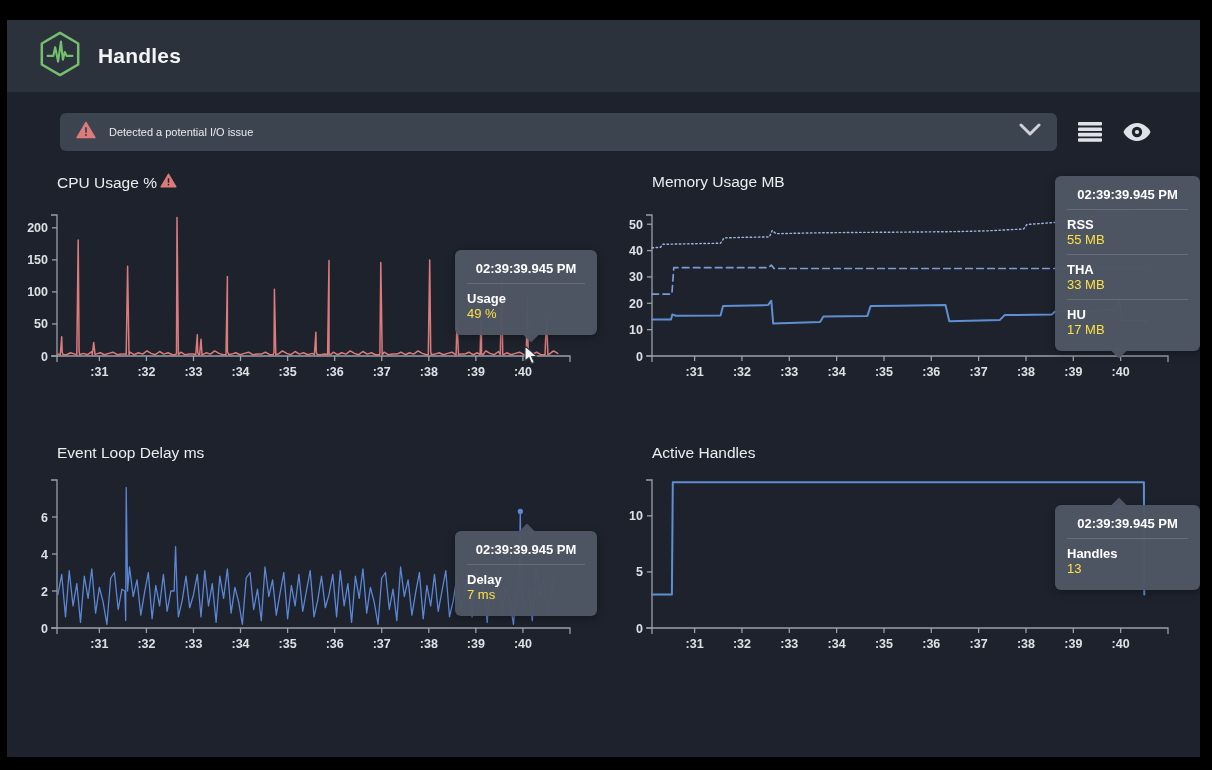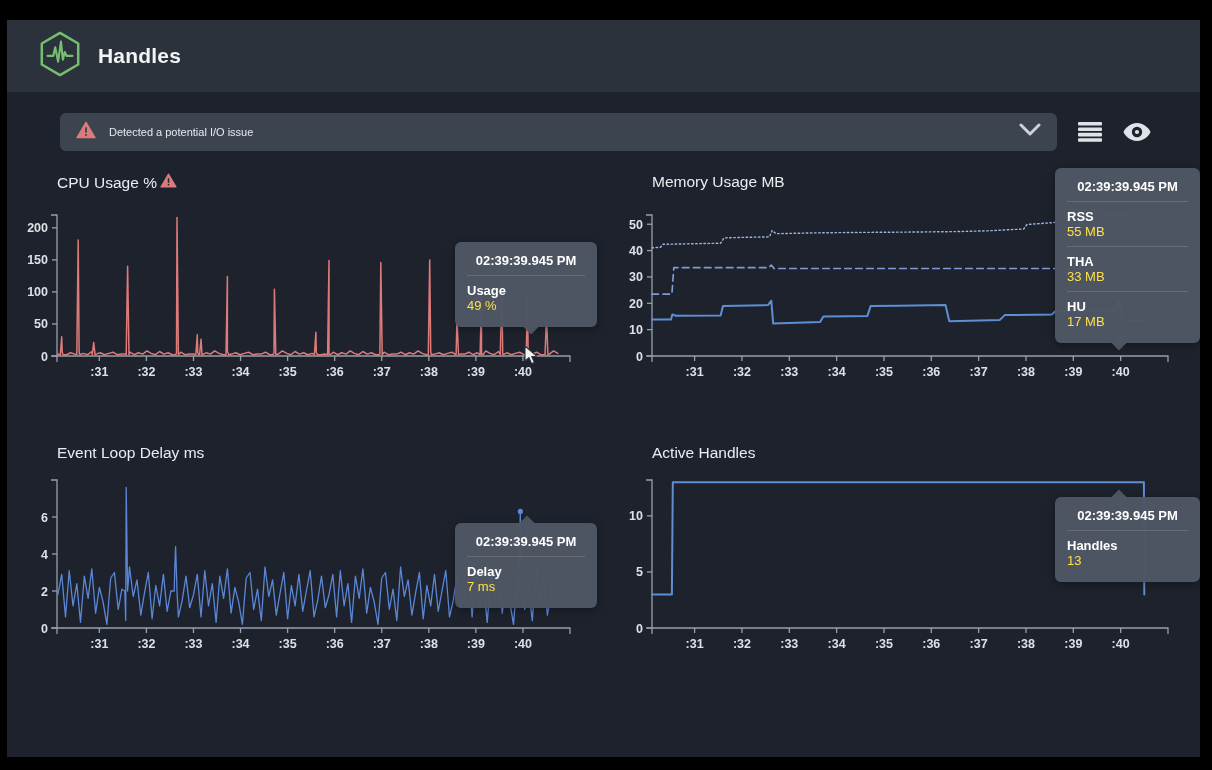--- a/index.html
+++ b/index.html
@@ -16,21 +16,21 @@
   .alert-bar{flex:1;height:38px;background:#3c4450;border-radius:6px;display:flex;align-items:center;box-sizing:border-box;padding:0 16px;gap:13px;cursor:pointer;}
   .alert-text{color:#e9ebee;font-size:11px;flex:1;}
   .icon-btn{display:flex;align-items:center;justify-content:center;cursor:pointer;}
   .list-btn{margin-left:20px;}
   .eye-btn{margin-left:19px;}
   
   .chart-title{position:absolute;color:#eaedef;font-size:15.5px;display:flex;align-items:center;gap:3px;}
   svg.chart{position:absolute;}
   .tick{font:600 12.5px "Liberation Sans",sans-serif;fill:#dde0e4;}
   
-  .tooltip{position:absolute;background:rgba(78,86,100,.97);border-radius:6px;box-shadow:0 2px 8px rgba(0,0,0,.35);color:#fff;z-index:5;box-sizing:border-box;padding:7px 12px;}
+  .tooltip{position:absolute;background:rgba(78,86,100,.97);border-radius:6px;box-shadow:0 2px 8px rgba(0,0,0,.35);color:#fff;z-index:5;box-sizing:border-box;padding:7px 12px;margin-top:8px;}
   .tt-time{font-size:13px;font-weight:bold;text-align:center;padding:4px 0 7px;color:#fff;}
   .tt-row{display:flex;align-items:flex-start;border-top:1px solid rgba(255,255,255,.14);padding:7px 0;font-size:13px;flex-direction:column;}
   .tt-label{font-weight:bold;width:64px;color:#fff;}
   .tt-label.auto{width:auto;margin-right:10px;}
   .tt-value{color:#fde047;}
   .tt-tail{position:absolute;width:12px;height:12px;background:rgba(78,86,100,.97);transform:rotate(45deg);}
   .tail-bottom{bottom:-5px;}
   .tail-top{top:-5px;}
   .cursor{position:absolute;z-index:9;}
 </style>

